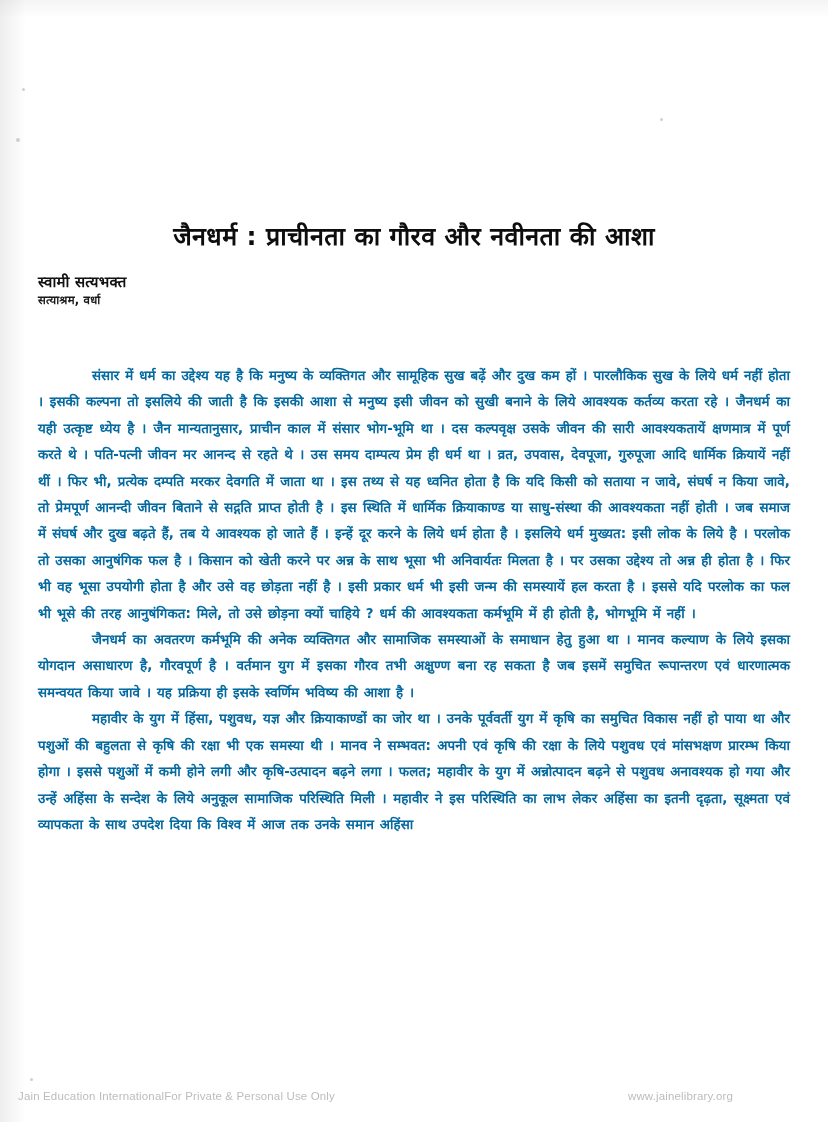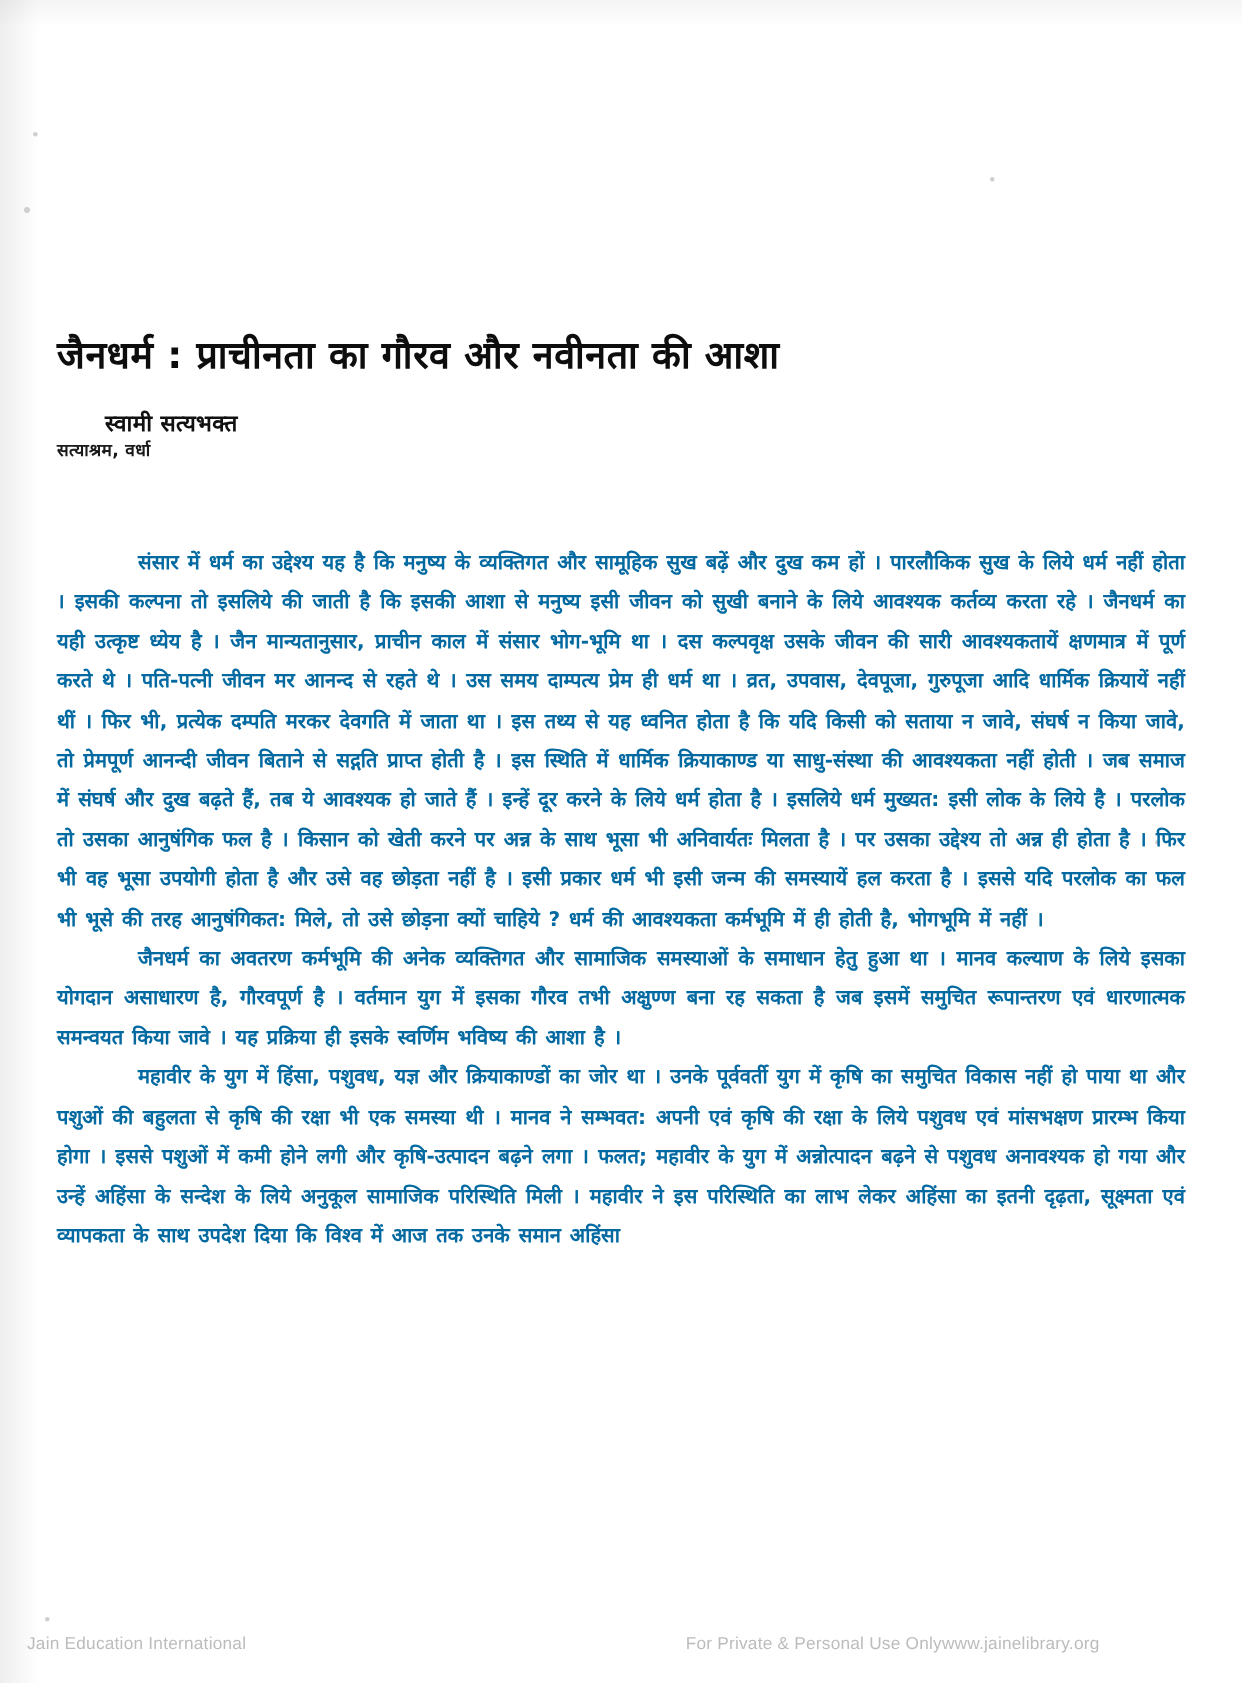--- a/index.html
+++ b/index.html
@@ -52,36 +52,36 @@
     left: 0;
     top: 206px;
     width: 752px;
     font-family: "DejaVu Sans", sans-serif;
     font-size: 25px;
     font-weight: 700;
     color: #0d0d0d;
     letter-spacing: 0.4px;
     line-height: 1.15;
     white-space: nowrap;
+    text-align: center;
   }
 
   .author-block {
     position: absolute;
     left: 0;
     top: 272px;
     width: 500px;
   }
   .author-name {
     font-family: "DejaVu Sans", sans-serif;
     font-size: 15px;
     font-weight: 700;
     color: #111111;
     line-height: 1.35;
     letter-spacing: 0.2px;
-    margin-left: 32px;
   }
   .author-affil {
     font-family: "DejaVu Sans", sans-serif;
     font-size: 11.5px;
     font-weight: 700;
     color: #1a1a1a;
     line-height: 1.5;
     letter-spacing: 0.2px;
   }
 
@@ -125,21 +125,21 @@
     display: flex;
     align-items: center;
     padding: 0 18px;
     box-sizing: border-box;
     font-family: "Liberation Sans", sans-serif;
     font-size: 11.5px;
     color: #bcbcbc;
     letter-spacing: 0.15px;
   }
   .footer-left   { flex: 0 0 auto; }
-  .footer-center { flex: 1 1 auto; text-align: right; }
+  .footer-center { flex: 1 1 auto; text-align: left; }
   .footer-right  { flex: 0 0 auto; text-align: center; }
 </style>
 </head>
 <body>
 
 <div id="page">
 
   <div id="scan-shadow-top"></div>
   <div id="scan-shadow-left"></div>
 

